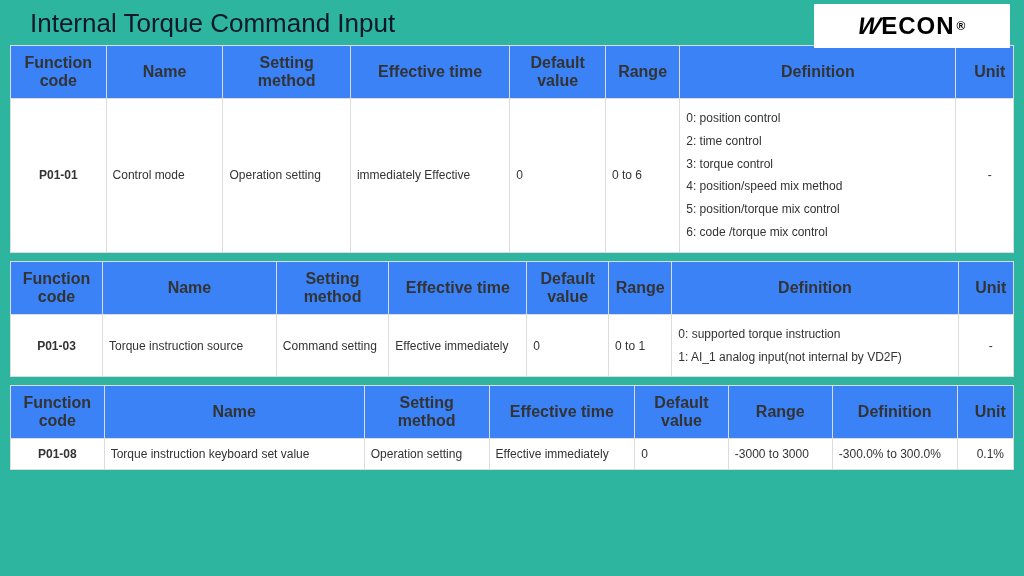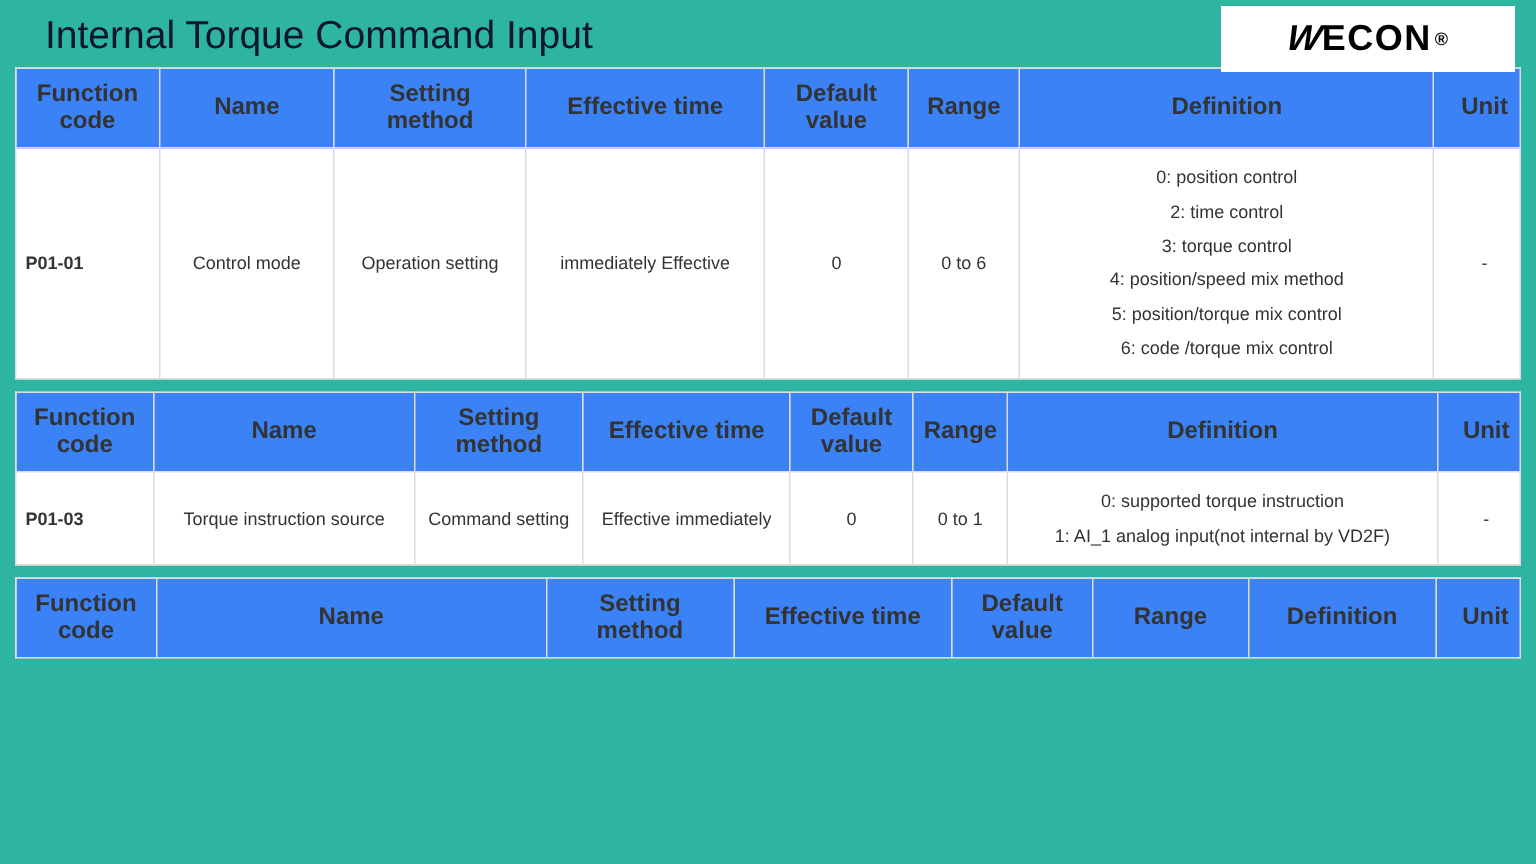--- a/index.html
+++ b/index.html
@@ -64,33 +64,33 @@
     width: 100%;
     border-collapse: collapse;
     background: #fff;
     font-size: 12px;
     color: #333;
     margin-bottom: 8px;
   }
   th, td {
     border: 1px solid #dcdcdc;
     padding: 8px 6px;
-    text-align: center;
+    text-align: left;
     vertical-align: middle;
   }
   th {
     font-weight: 700;
     text-align: center;
     background: #3b82f6;
     font-size: 16px;
   }
   td { font-size: 12px; }
   .def-list { line-height: 1.9; }
   .col-fc { width: 90px; text-align: center; font-weight: 700; }
-  .col-fc-td { text-align: left; font-weight: 700; }
+  .col-fc-td { text-align: center; font-weight: 700; }
   .col-unit { width: 40px; text-align: center; padding-left: 16px; }
   
   .t1 .c-name { width: 110px; }
   .t1 .c-sm { width: 120px; }
   .t1 .c-et { width: 150px; }
   .t1 .c-dv { width: 90px; }
   .t1 .c-rg { width: 70px; }
   .t1 .c-def { width: 260px; }
   
   .t2 .c-name { width: 170px; }
@@ -185,16 +185,26 @@
         <tr>
     <th class="col-fc">Function code</th>
     <th class="c-name">Name</th>
     <th class="c-sm">Setting method</th>
     <th class="c-et">Effective time</th>
     <th class="c-dv">Default value</th>
     <th class="c-rg">Range</th>
     <th class="c-def">Definition</th>
     <th class="col-unit">Unit</th>
   </tr>
+  <tr>
+    <td class="col-fc-td">P01-08</td>
+    <td>Torque instruction keyboard set value</td>
+    <td>Operation setting</td>
+    <td>Effective immediately</td>
+    <td>0</td>
+    <td>-3000 to 3000</td>
+    <td>-300.0% to 300.0%</td>
+    <td class="col-unit">0.1%</td>
+  </tr>
 </tbody>
     </table>
 
 </div>
 
 </body></html>

